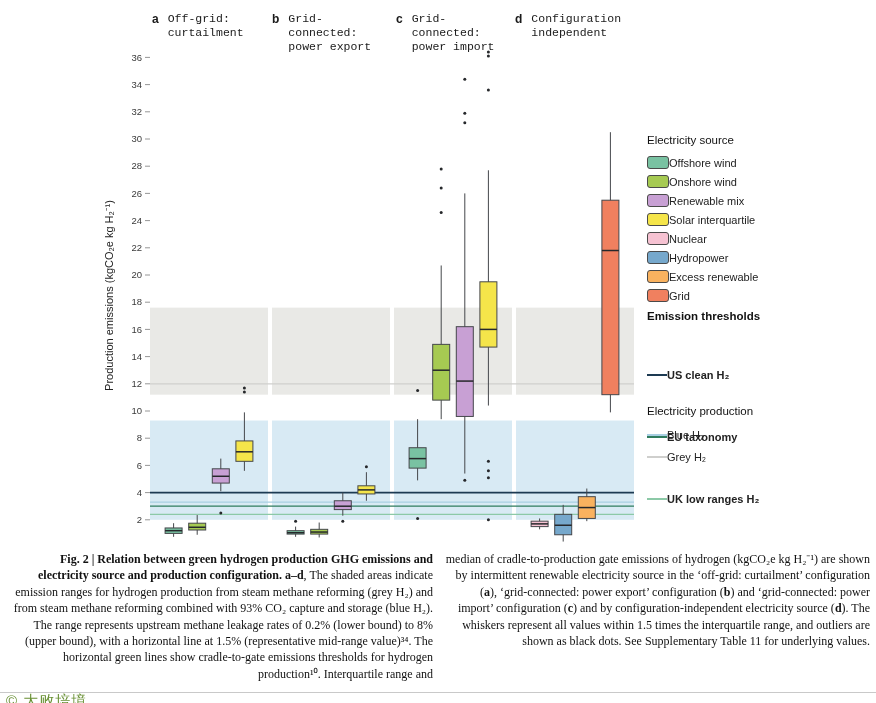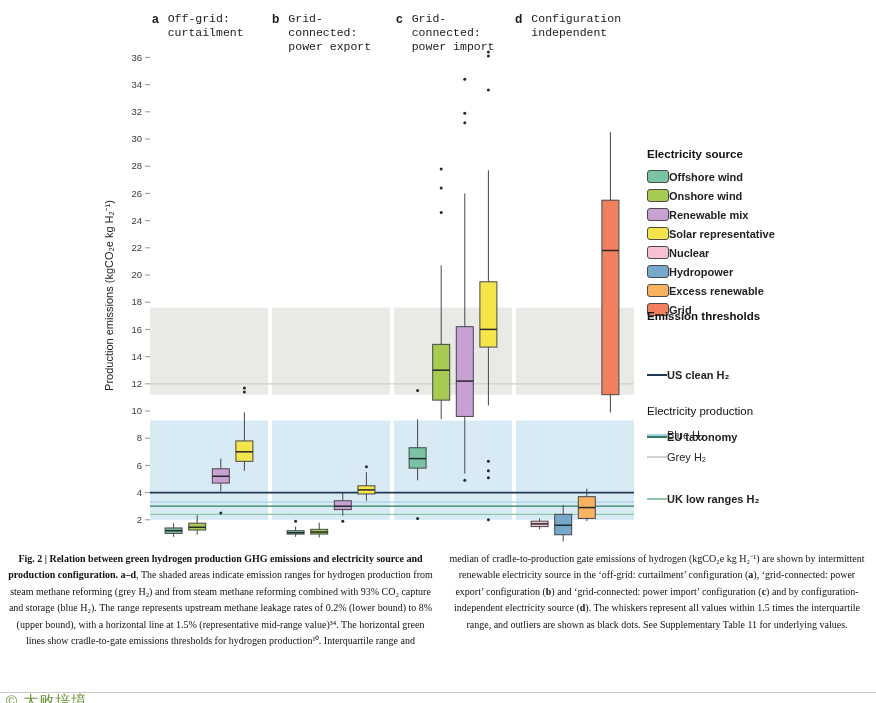--- a/index.html
+++ b/index.html
@@ -20,21 +20,21 @@
   .legend-group { position:absolute; left:647px; font-size:11px; color:#222; }
   .legend-header { font-size:11.5px; color:#111; margin-bottom:7px; }
   .legend-item { display:flex; align-items:center; height:19px; }
   .legend-item.thin { height:18px;margin-top:44px; }
   .legend-item.tall { height:22px; }
   .swatch-box { width:20px; height:11px; border:1px solid #4a4a4a; border-radius:3px; flex:0 0 auto; }
   .swatch-line { width:20px; height:0; border-top:2px solid #000; flex:0 0 auto; }
 
   
   .caption { position:absolute; top:551px; font-family:"Liberation Serif", serif;
-             font-size:10px; line-height:16.4px; color:#111; text-align:center; }
+             font-size:12px; line-height:16.4px; color:#111; text-align:right; }
   .cap-left { left:8px; width:425px; }
   .cap-right { left:444px; width:426px; }
 
   
   .watermark { position:absolute; left:6px; top:692px; font-size:15px; color:#4d7c0f;
                opacity:.85; letter-spacing:1px; }
   .bottom-rule { position:absolute; left:0; top:692px; width:876px;
                  border-top:1px solid #c9c9c9; }
 </style>
 </head>
@@ -188,37 +188,37 @@
     </span>
   </div>
   <div class="panel-title" style="left:515px;width:118px;">
     <span class="panel-letter">d</span>
     <span class="title-lines">
       <span>Configuration</span><br>
       <span>independent</span>
     </span>
   </div>
 
-  <div class="legend-group" style="top:148px;font-weight:bold;">
+  <div class="legend-group" style="top:134px;">
     <div class="legend-header">Electricity source</div>
     <div class="legend-item">
       <span class="swatch-box" style="background-color: rgb(121, 194, 162);"></span>
       <span>Offshore wind</span>
     </div>
     <div class="legend-item">
       <span class="swatch-box" style="background-color: rgb(166, 202, 82);"></span>
       <span>Onshore wind</span>
     </div>
     <div class="legend-item">
       <span class="swatch-box" style="background-color: rgb(200, 160, 212);"></span>
       <span>Renewable mix</span>
     </div>
     <div class="legend-item">
       <span class="swatch-box" style="background-color: rgb(245, 229, 74);"></span>
-      <span>Solar representative</span>
+      <span>Solar interquartile</span>
     </div>
     <div class="legend-item">
       <span class="swatch-box" style="background-color: rgb(246, 194, 210);"></span>
       <span>Nuclear</span>
     </div>
     <div class="legend-item">
       <span class="swatch-box" style="background-color: rgb(118, 168, 204);"></span>
       <span>Hydropower</span>
     </div>
     <div class="legend-item">

